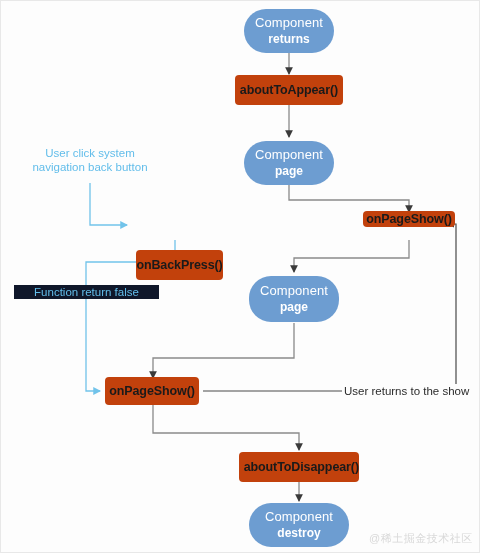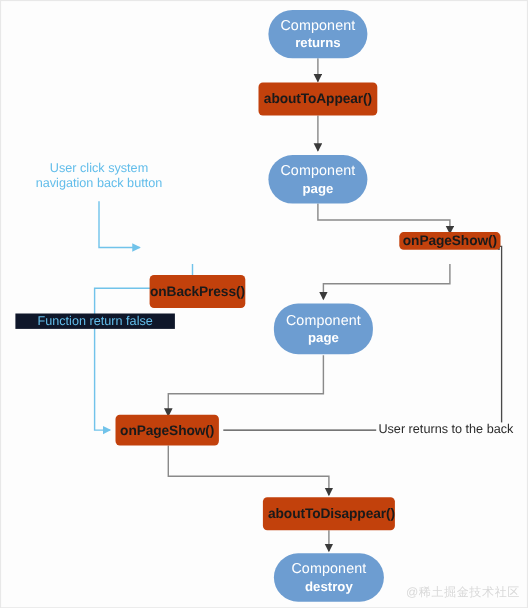--- a/index.html
+++ b/index.html
@@ -158,17 +158,17 @@
   <div class="node node-state" style="left:248px; top:502px; width:100px; height:44px;">
     <span class="ttl">Component</span>
     <span class="sub">destroy</span>
   </div>
 
   <div class="label-blue" style="left:6px; top:145px; width:166px;">User click system
 navigation back button</div>
 
   <div class="label-blue" style="left:13px; top:284px; width:145px; background:#0f172a;">Function return false</div>
 
-  <div class="label-dark" style="left:341px; top:383px;">User returns to the back</div>
+  <div class="label-dark" style="left:341px; top:383px;">User returns to the show</div>
 
   <div class="watermark" style="left:368px; top:530px;">@稀土掘金技术社区</div>
 
 </div>
 
 </body></html>

